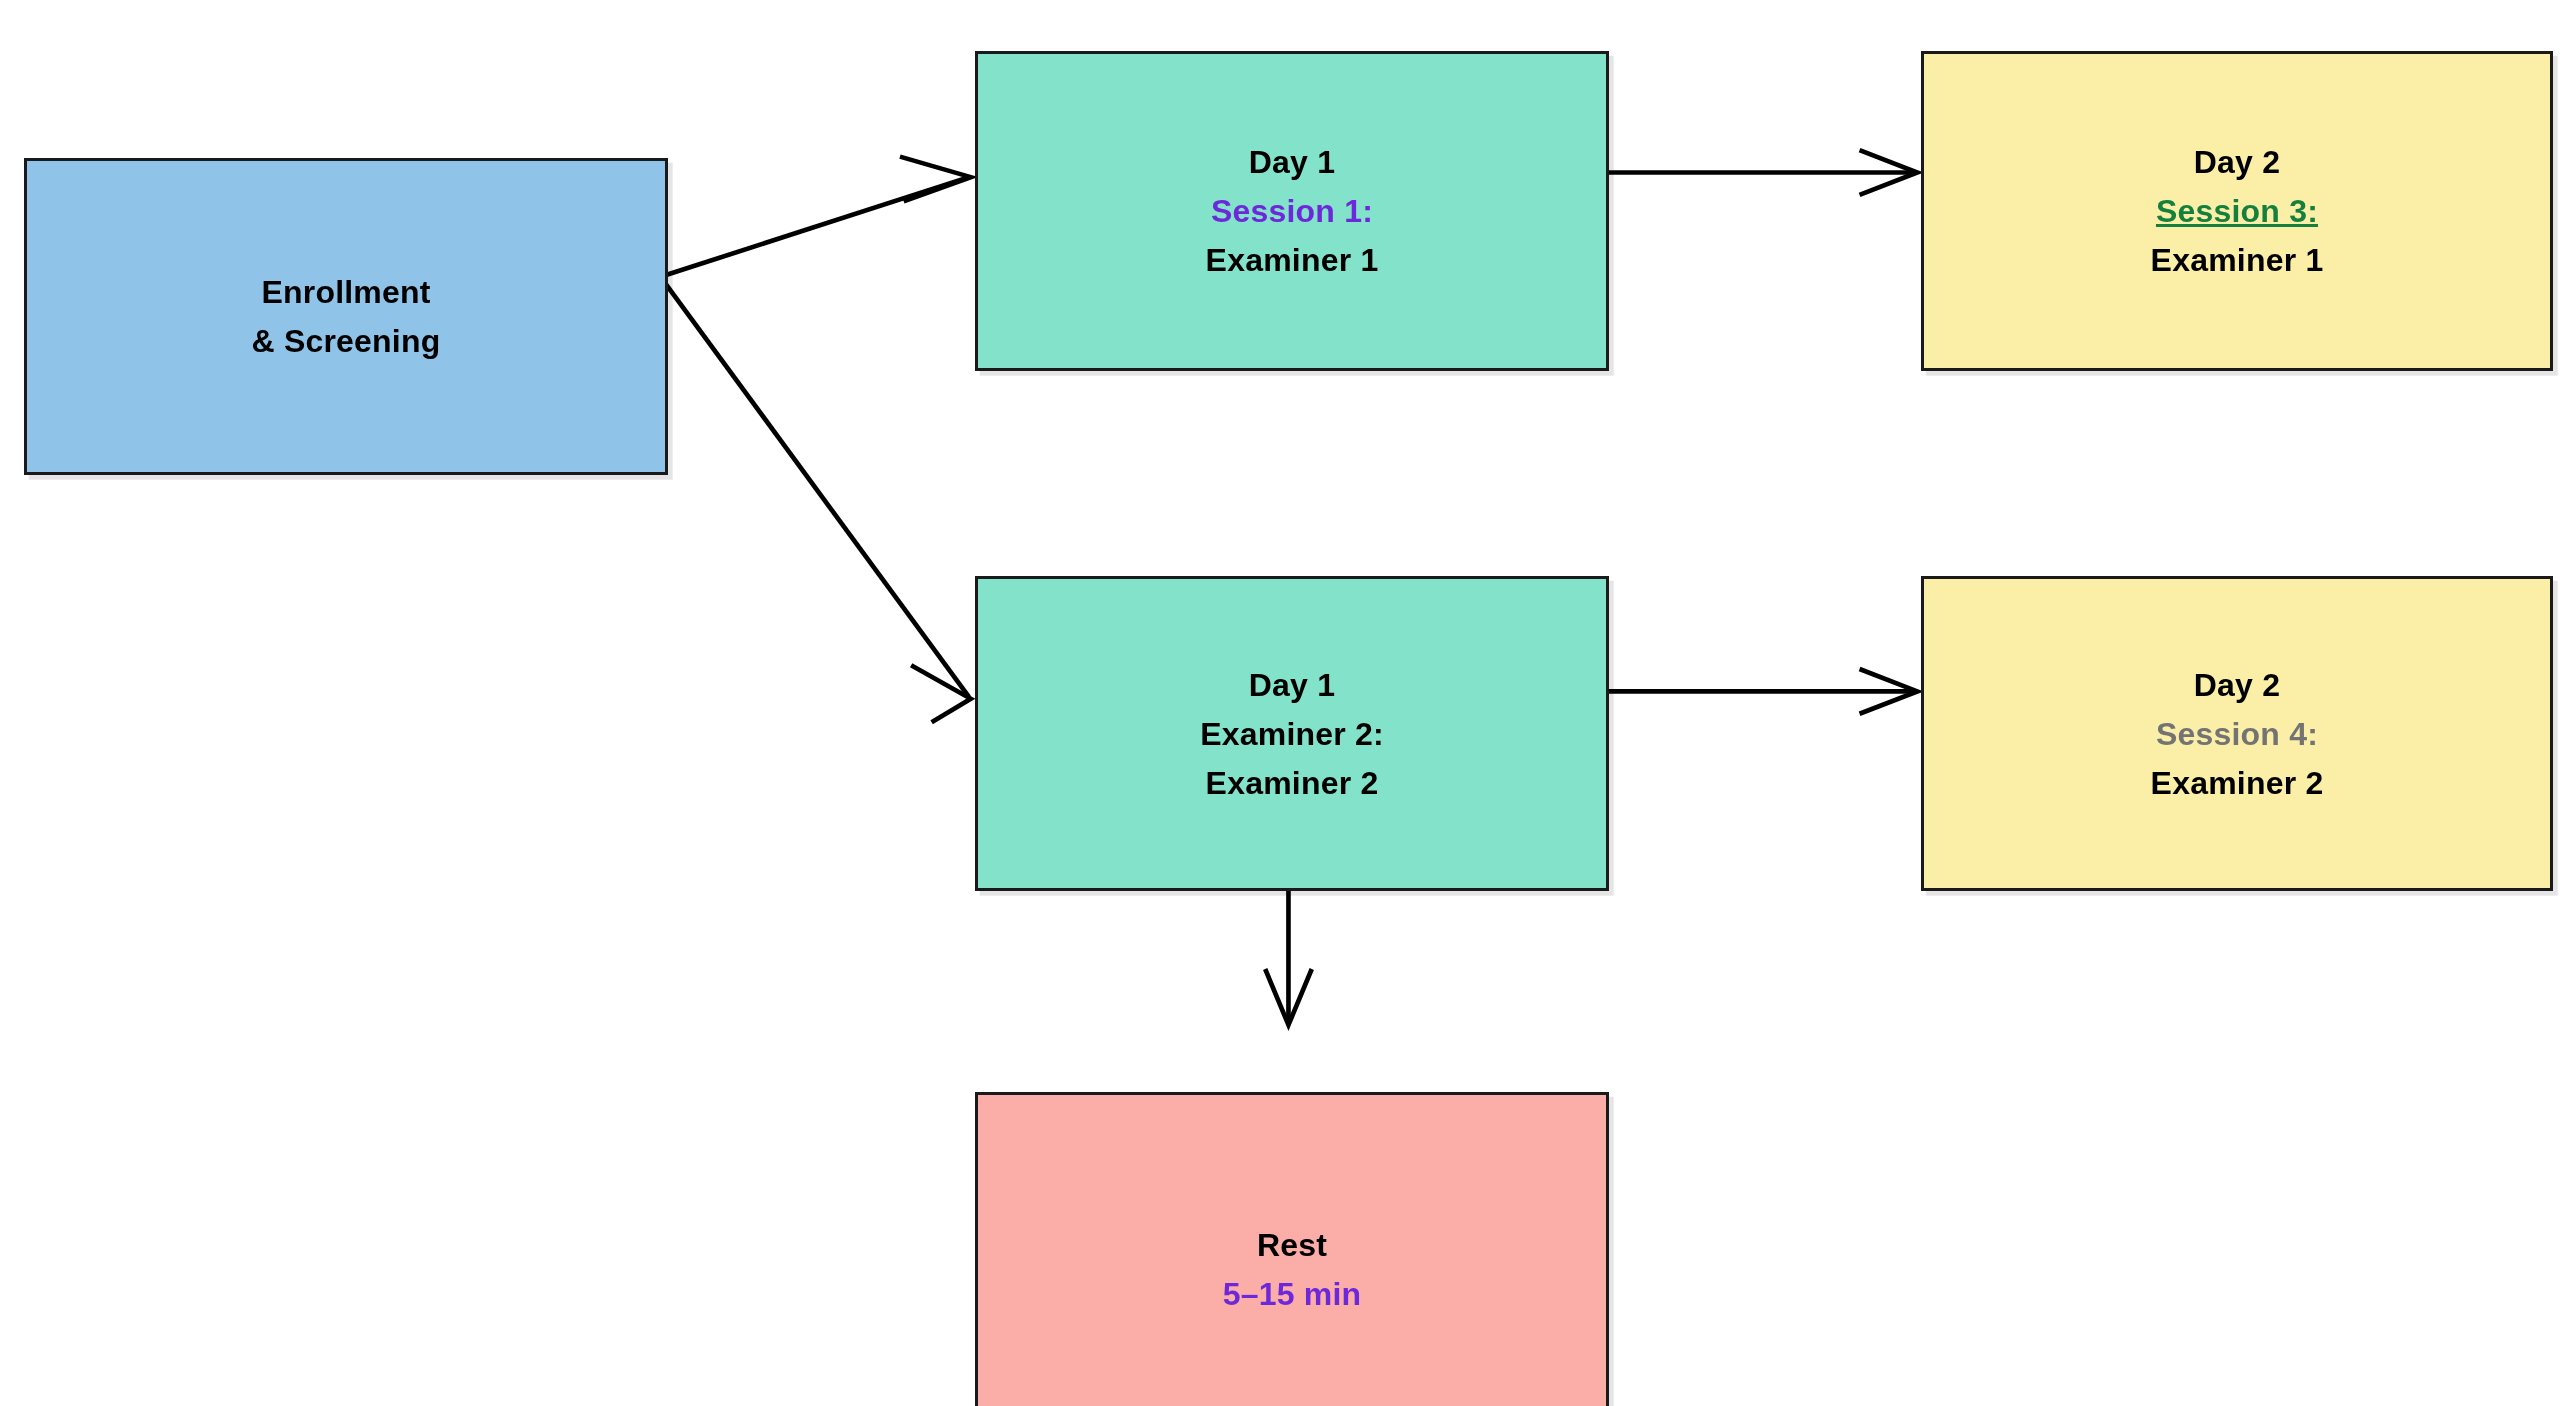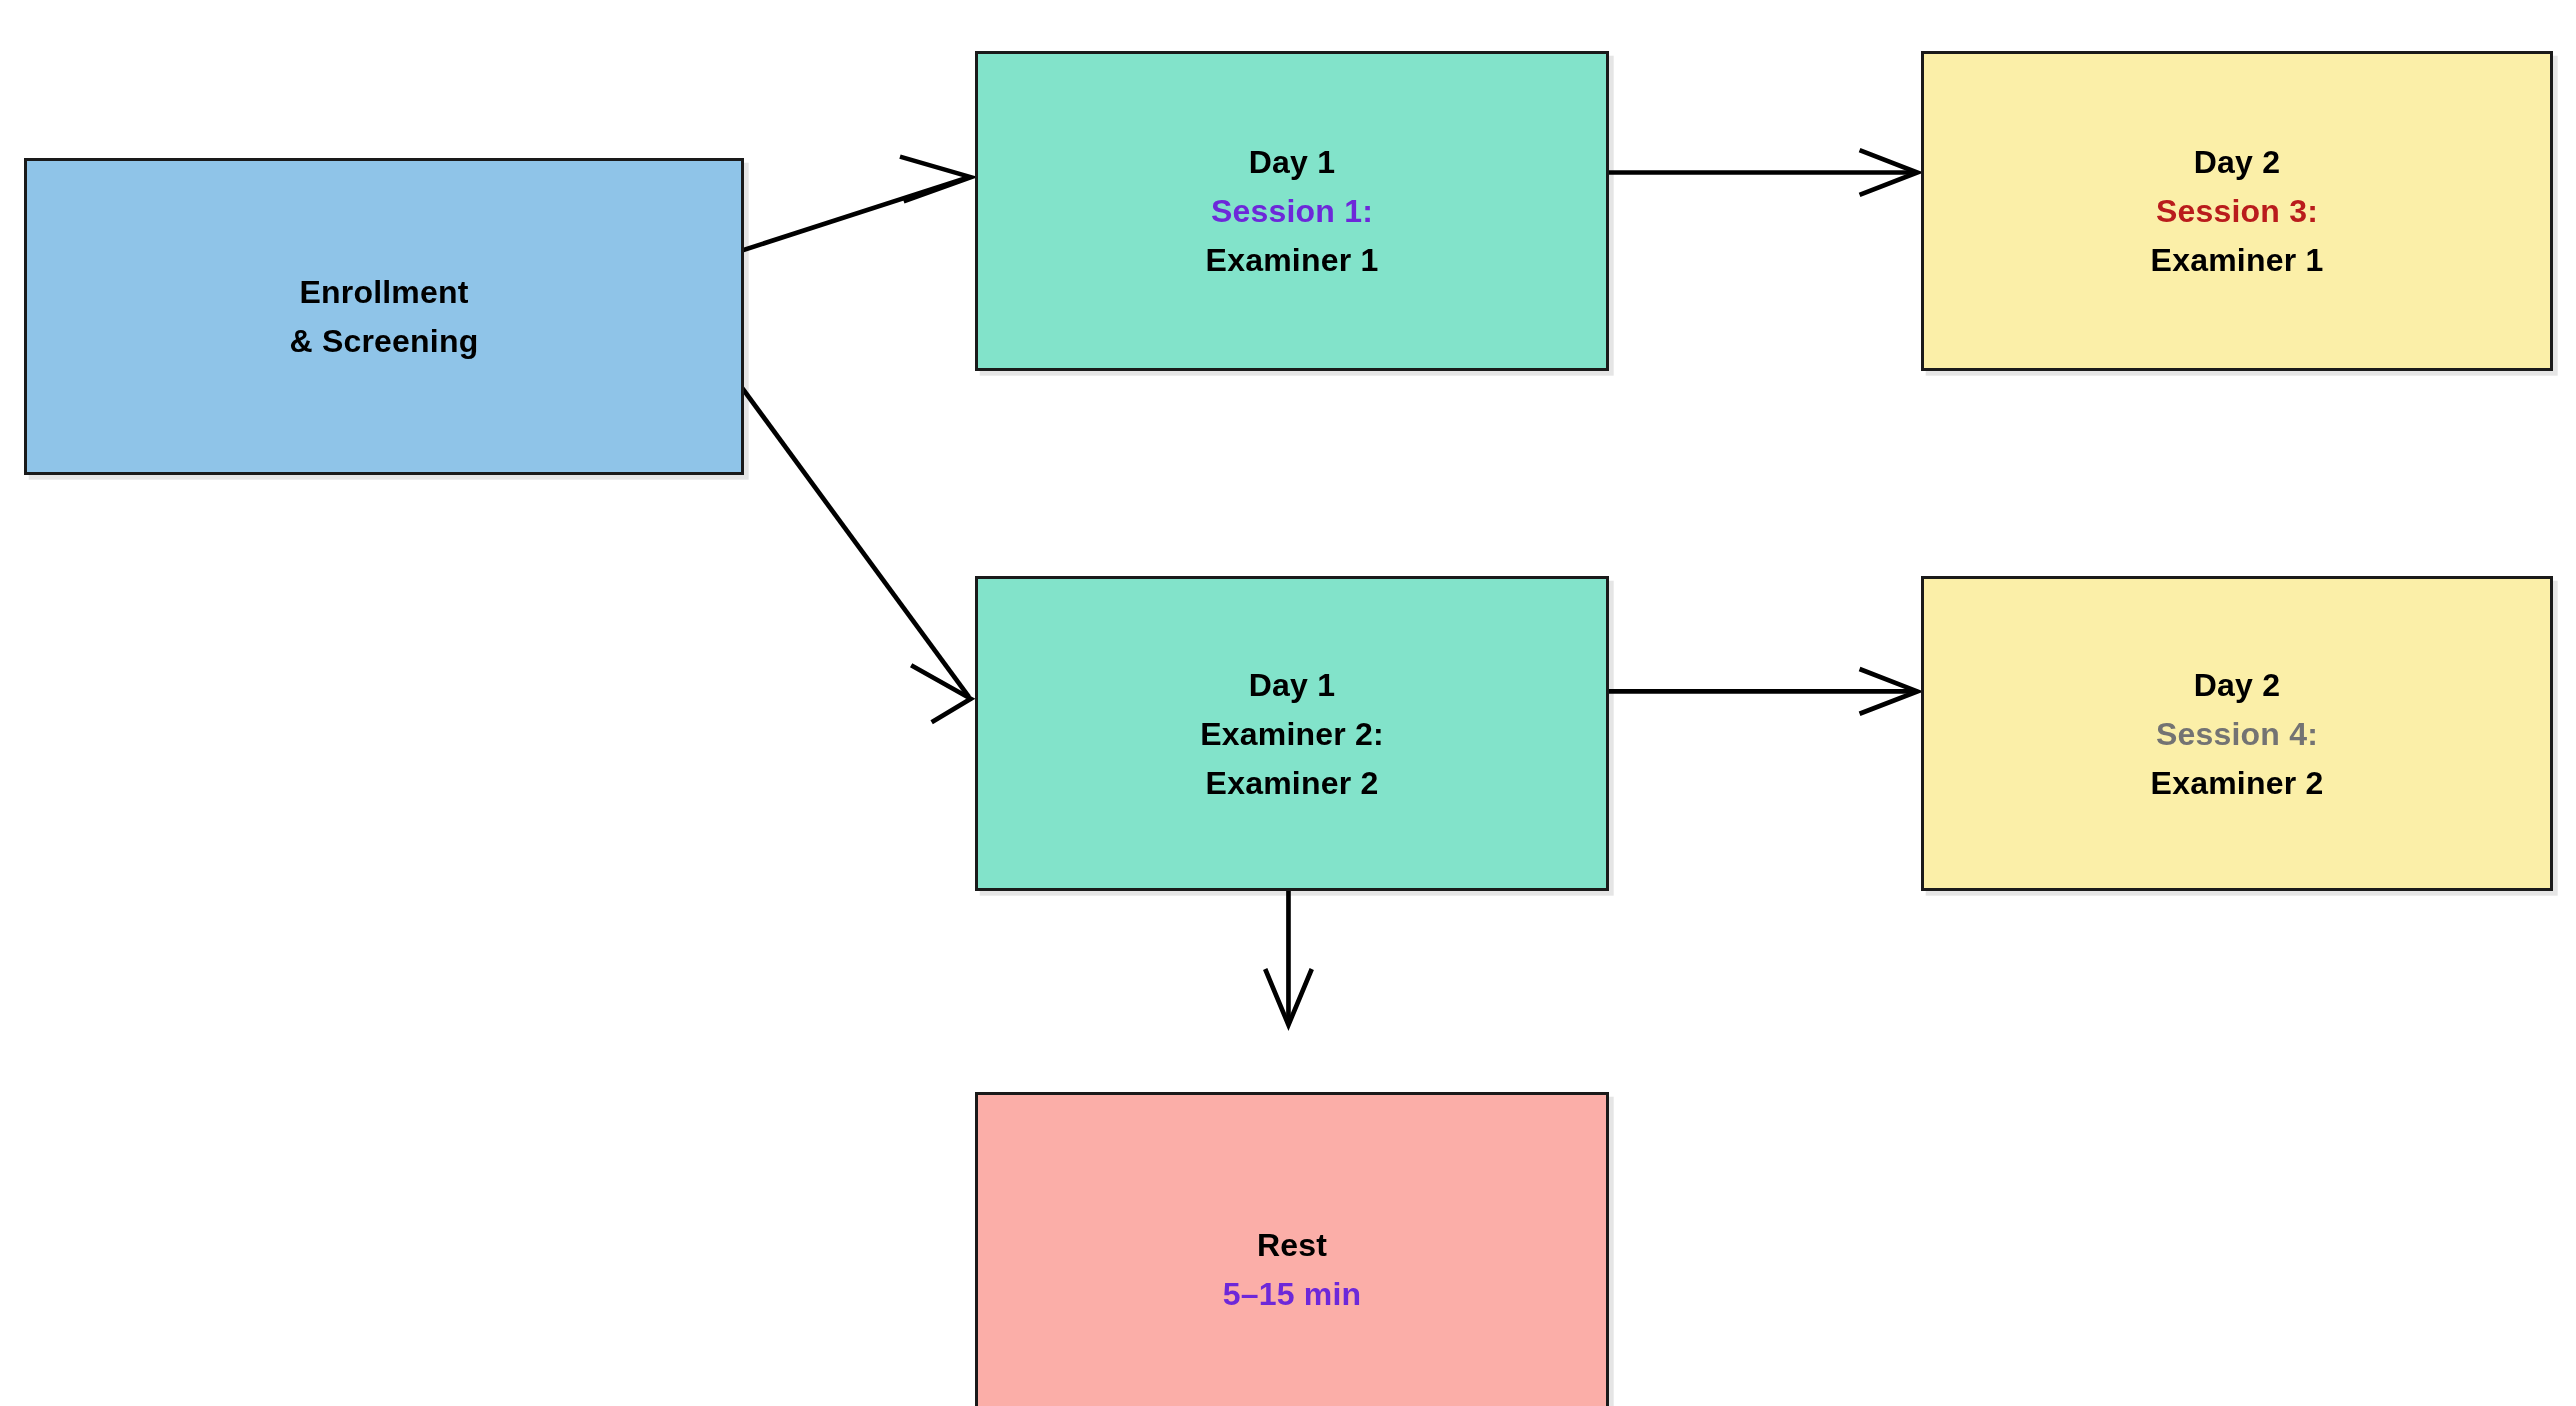--- a/index.html
+++ b/index.html
@@ -87,32 +87,32 @@
         <path class="connector-path" d="M 1723 742 L 2056 742" stroke="#000000"></path>
         <path class="arrow-head" d="M 1996 718 L 2058 742 L 1996 766" stroke="#000000"></path>
       </g>
       <g>
         <path class="connector-path" d="M 1383 926 L 1383 1096" stroke="#000000"></path>
         <path class="arrow-head" d="M 1358 1040 L 1383 1100 L 1408 1040" stroke="#000000"></path>
       </g>
     </svg>
 
   <div id="node-layer">
-      <div class="node-box" style="left: 24px; top: 130px; width: 720px; height: 317px; background: rgb(143, 196, 232); border-color: rgb(26, 26, 26);">
+      <div class="node-box" style="left: 24px; top: 130px; width: 644px; height: 317px; background: rgb(143, 196, 232); border-color: rgb(26, 26, 26);">
         <div class="node-line" style="color: rgb(0, 0, 0);">Enrollment</div>
         <div class="node-line" style="color: rgb(0, 0, 0); text-align: right;">&amp; Screening</div>
       </div>
       <div class="node-box" style="left: 975px; top: 23px; width: 634px; height: 320px; background: rgb(130, 227, 202); border-color: rgb(26, 26, 26);">
         <div class="node-line" style="color: rgb(0, 0, 0);">Day 1</div>
         <div class="node-line" style="color: #6d28d9;">Session 1:</div>
         <div class="node-line" style="color: rgb(0, 0, 0);">Examiner 1</div>
       </div>
       <div class="node-box" style="left: 1921px; top: 23px; width: 632px; height: 320px; background: rgb(251, 239, 168); border-color: rgb(26, 26, 26);">
         <div class="node-line" style="color: rgb(0, 0, 0);">Day 2</div>
-        <div class="node-line" style="color: #b91c1c;">Session 3:</div>
+        <div class="node-line" style="color: #15803d; text-decoration: underline;">Session 3:</div>
         <div class="node-line" style="color: rgb(0, 0, 0);">Examiner 1</div>
       </div>
       <div class="node-box" style="left: 975px; top: 548px; width: 634px; height: 315px; background: rgb(130, 227, 202); border-color: rgb(26, 26, 26);">
         <div class="node-line" style="color: rgb(0, 0, 0);">Day 1</div>
         <div class="node-line" style="color: rgb(0, 0, 0);">Examiner 2:</div>
         <div class="node-line" style="color: rgb(0, 0, 0);">Examiner 2</div>
       </div>
       <div class="node-box" style="left: 1921px; top: 548px; width: 632px; height: 315px; background: rgb(251, 239, 168); border-color: rgb(26, 26, 26);">
         <div class="node-line" style="color: rgb(0, 0, 0);">Day 2</div>
         <div class="node-line" style="color: #737373;">Session 4:</div>

